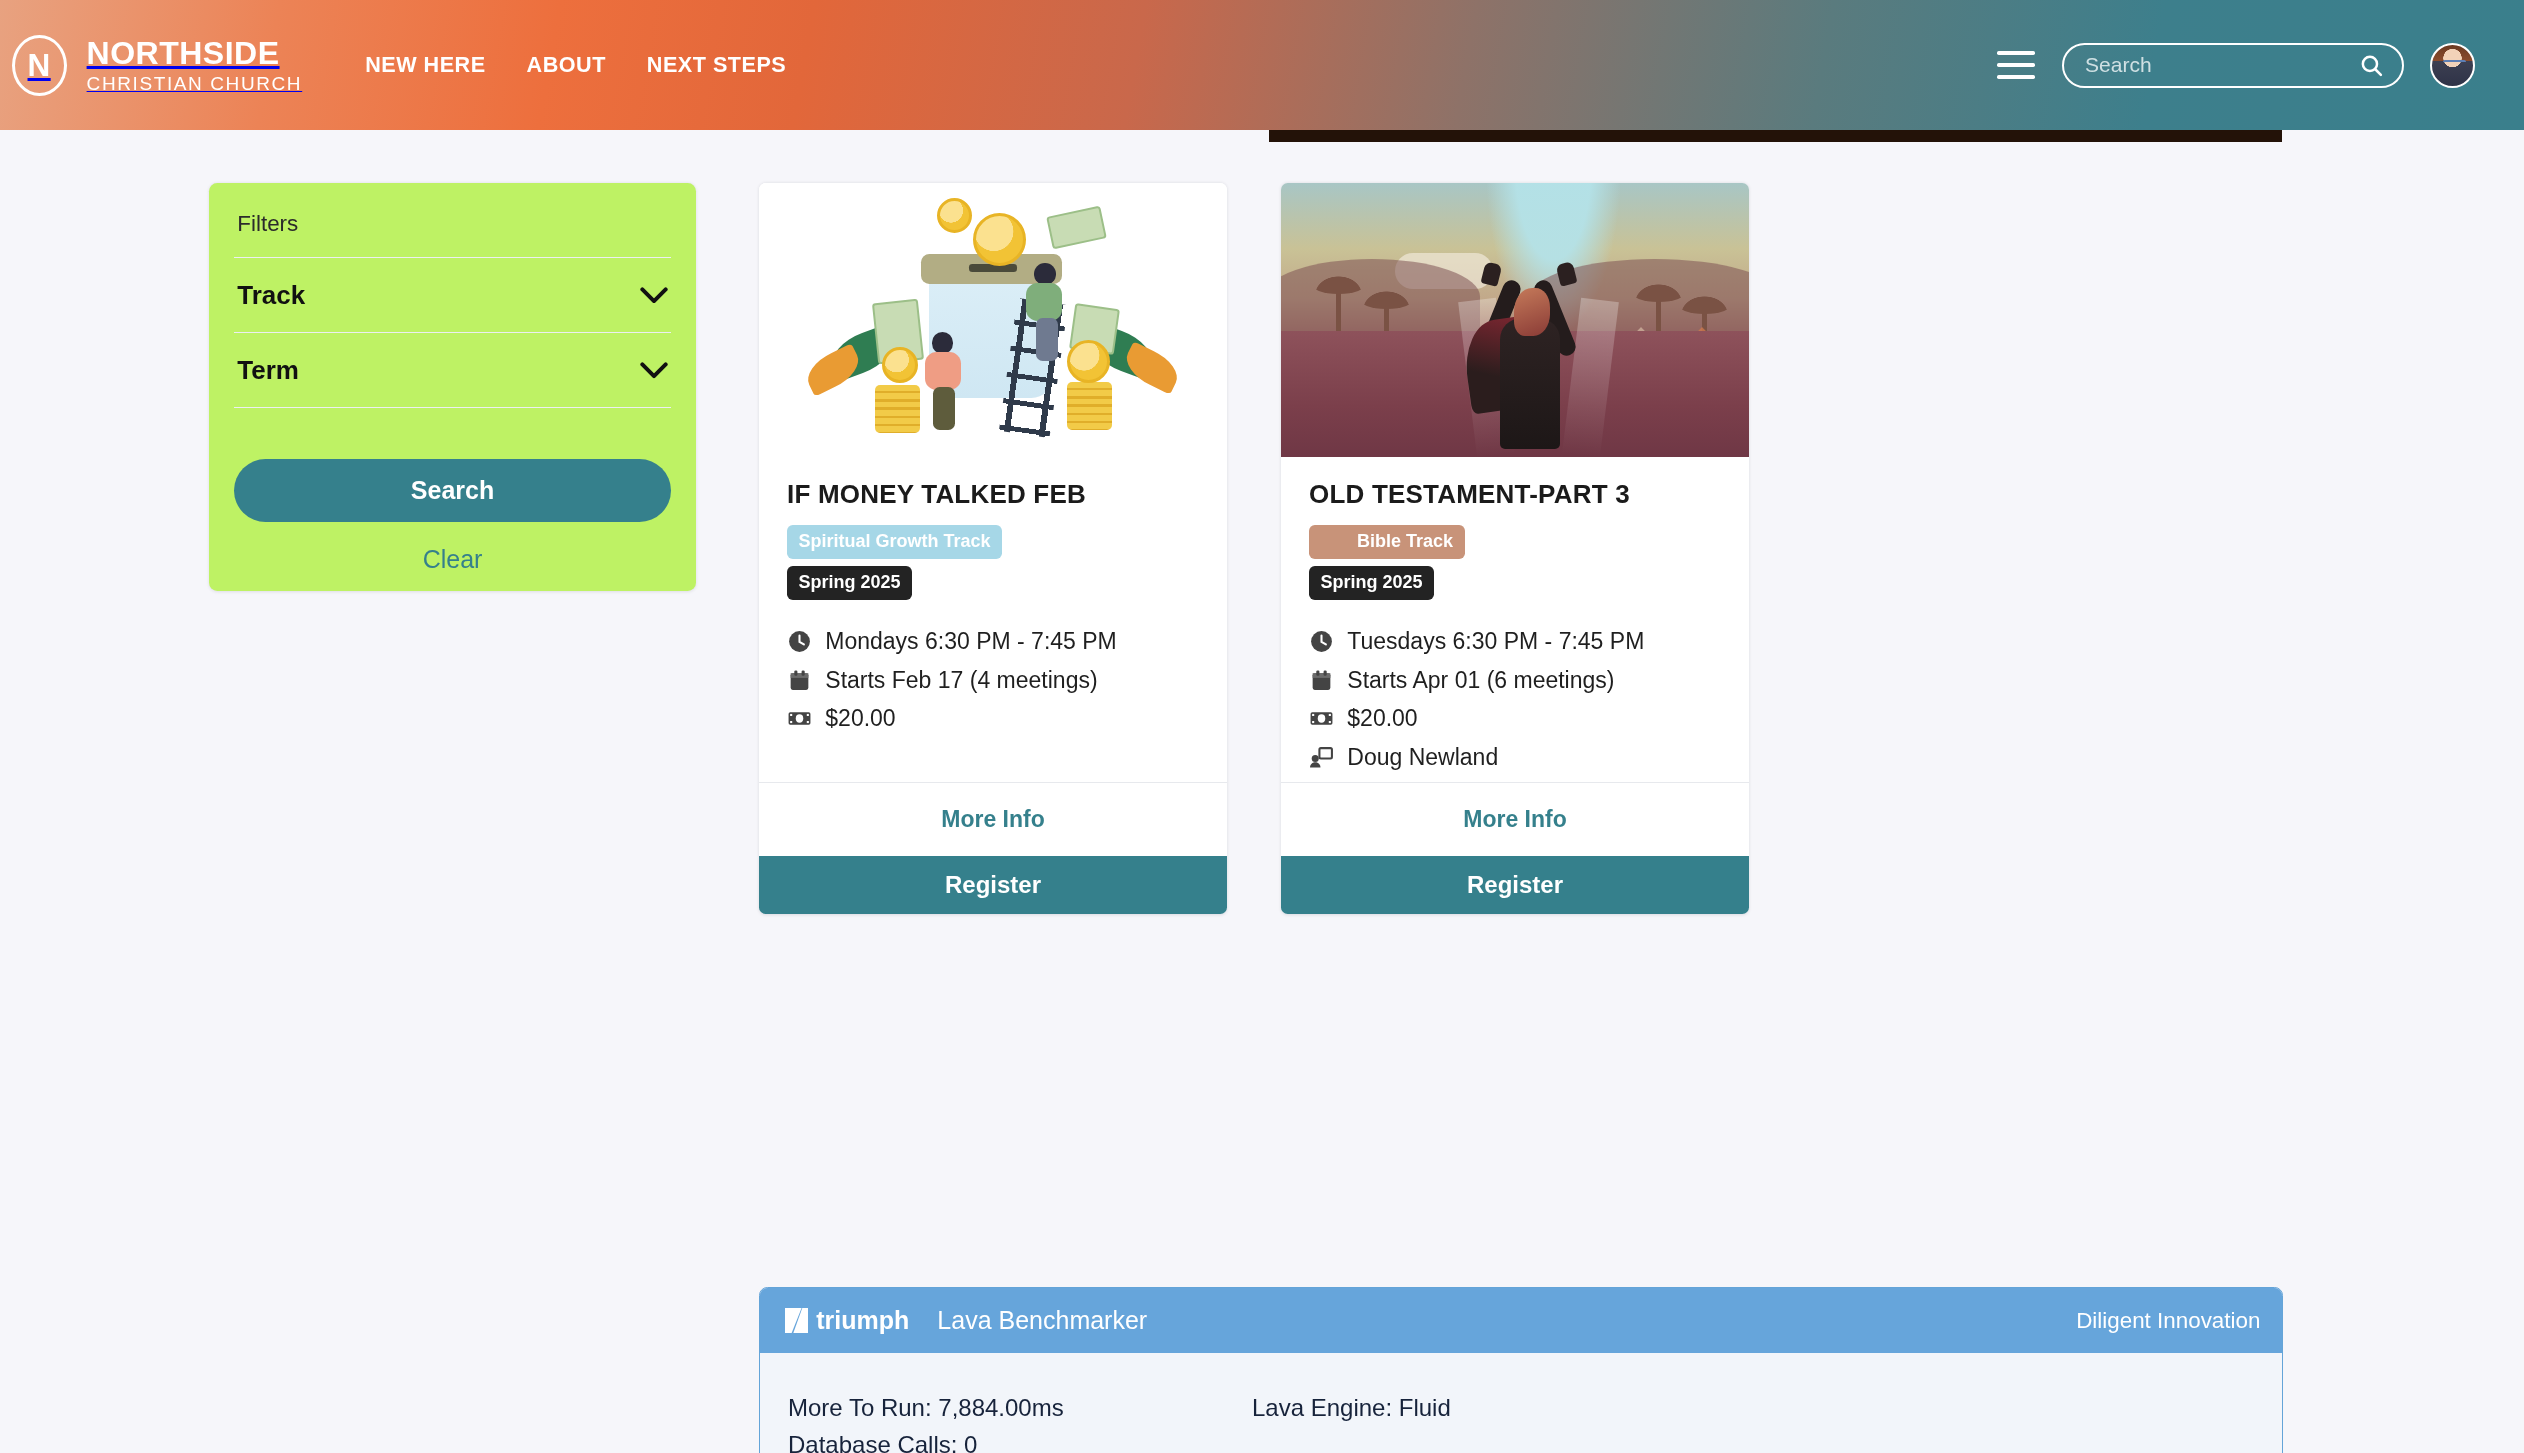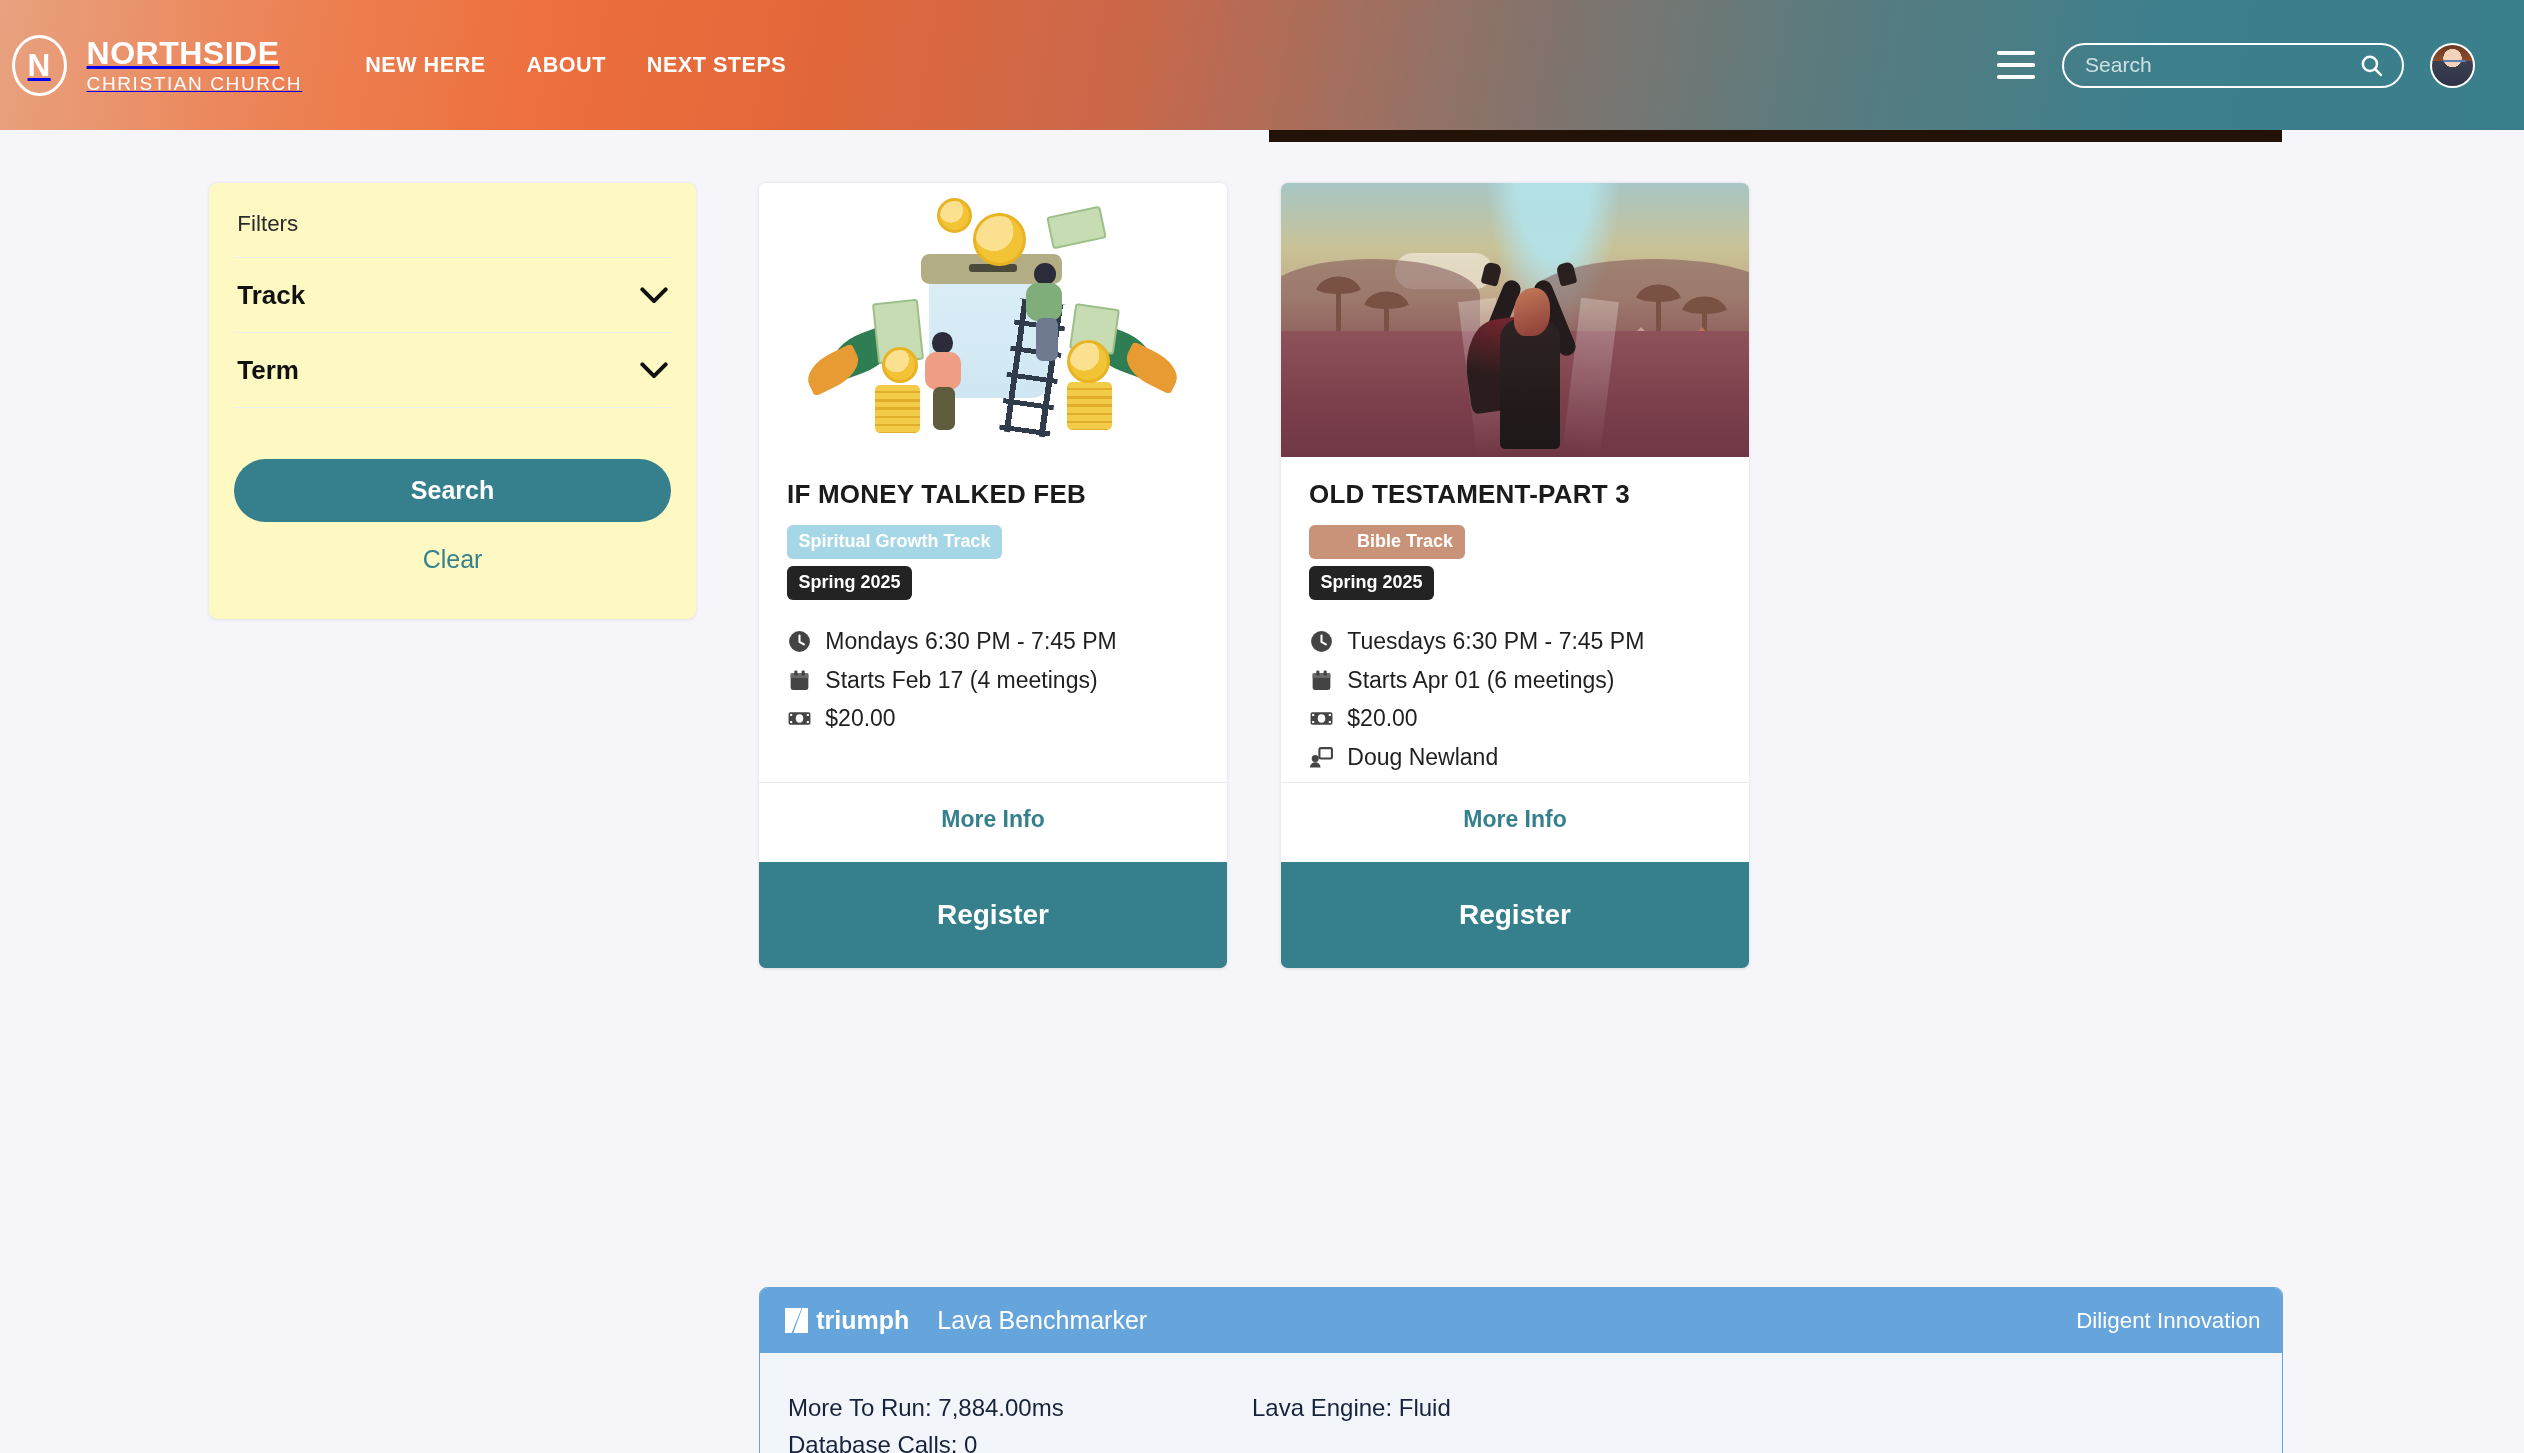--- a/index.html
+++ b/index.html
@@ -96,24 +96,24 @@
   .layout {
     display: flex;
     align-items: flex-start;
     padding-left: 209px;
     gap: 63px;
   }
 
   
   .filter-panel {
     width: 487px;
-    background: #fef9c3;
+    background: #bef264;
     border-radius: 8.3px;
     box-shadow: 0 0.8px 3.3px rgba(16,24,40,.10);
-    padding: 28px 25px 45px 25px;
+    padding: 28px 25px 17px 25px;
     flex-shrink: 0;
   }
   .filter-title {
     font-size: 22.4px; color: #2b2b2b; padding: 0 3.3px 20px 3.3px;
     border-bottom: 1.7px solid #eceff2;
   }
   .filter-row {
     display: flex; align-items: center; justify-content: space-between;
     padding: 21.6px 3.3px 21.6px 3.3px;
     border-bottom: 1.7px solid #eceff2;
@@ -327,22 +327,22 @@
     display: block; text-align: center;
     border-top: 1.7px solid #e7e9ed;
     padding: 23px 0;
     color: #35808c; font-size: 23px; font-weight: 700;
     text-decoration: none; cursor: pointer; background: #fff;
   }
   .card-register {
     display: block; width: 100%;
     background: #35808c; color: #fff;
     border: none; font-family: inherit;
-    font-size: 28px; font-weight: 700;
-    padding: 37px 0; cursor: pointer; margin-top: 6px;
+    font-size: 24px; font-weight: 700;
+    padding: 15px 0; cursor: pointer;
   }
   .card-spacer { flex: 1; }
 
   
   .benchmark {
     position: absolute;
     left: 759px; top: 1157px;
     width: 1524px;
     border: 1.7px solid #64a4d8;
     border-radius: 8.3px;

